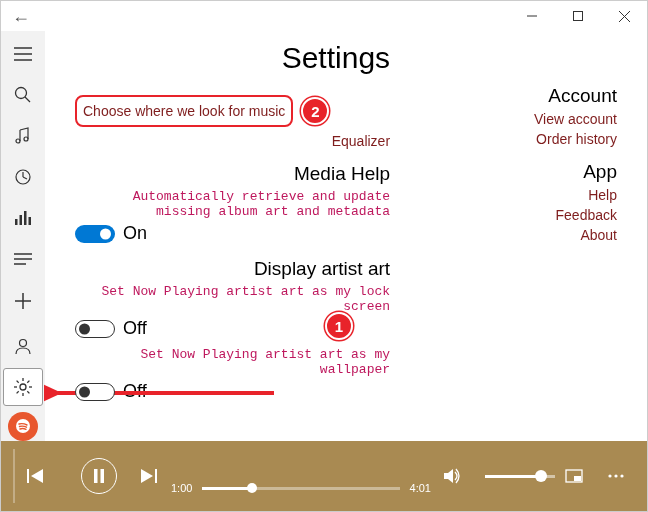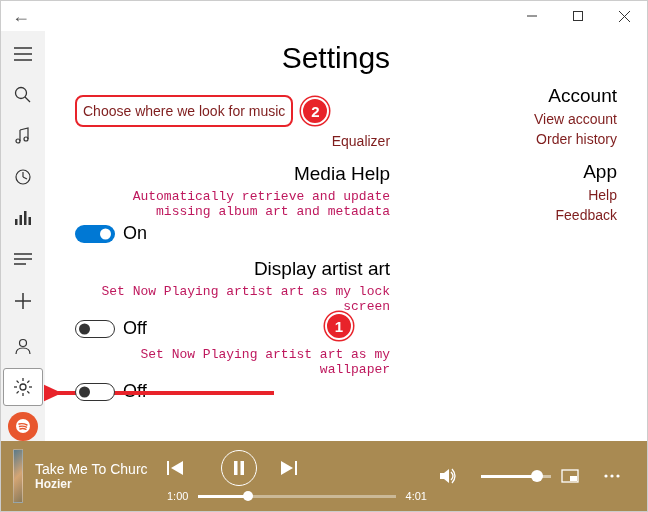--- a/index.html
+++ b/index.html
@@ -31,21 +31,21 @@
   .tlabel { font-size: 18px; }
   .callout-box { border: 2.5px solid #e8232a; border-radius: 8px; padding: 2px 6px; display: inline-block; margin: 2px 0; }
   .badge { display: inline-flex; width: 28px; height: 28px; background: #e8232a; border: 2px solid #fff; box-shadow: 0 0 0 1.5px #e8232a; border-radius: 50%; color: #fff; align-items: center; justify-content: center; font-size: 15px; font-weight: 600; }
   .annot-row { display: flex; align-items: center; gap: 8px; }
   .arrow1 { position: absolute; left: 44px; top: 380px; width: 250px; height: 26px; pointer-events:none; }
   .player { height: 70px; background: #a98a52; color: #fff; display: flex; align-items: center; padding: 0 12px; gap: 12px; position: relative; }
   .album-art { width: 54px; height: 54px; background: linear-gradient(135deg,#5a7a8a,#d4a574,#8a7a5a); border: 1px solid rgba(255,255,255,0.3); }
   .track-info { display: flex; flex-direction: column; justify-content: center; }
   .track-title { font-size: 14px; white-space: nowrap; overflow: hidden; width: 120px; text-overflow: clip; }
   .track-artist { font-size: 12px; opacity: 0.95; font-weight: 600; }
-  .controls { display: flex; flex-direction: column; align-items: flex-start; flex: 1; }
+  .controls { display: flex; flex-direction: row; align-items: flex-end; flex: 1; }
   .ctrl-row { display: flex; align-items: center; gap: 22px; }
   .ctrl-btn { color: #fff; font-size: 18px; width: 32px; text-align:center; }
   .ctrl-btn.play { border: 1.5px solid #fff; border-radius: 50%; width: 36px; height: 36px; display: flex; align-items: center; justify-content: center; }
   .progress-row { display: flex; align-items: center; gap: 10px; font-size: 11px; margin-top: 4px; width: 260px; }
   .progress-bar { flex: 1; height: 3px; background: rgba(255,255,255,0.4); position: relative; }
   .progress-fill { position: absolute; left: 0; top: 0; height: 100%; width: 25%; background: #fff; }
   .progress-knob { position: absolute; left: 25%; top: 50%; width: 10px; height: 10px; background: #fff; border-radius: 50%; transform: translate(-50%,-50%); }
   .right-ctrls { display: flex; align-items: center; gap: 10px; }
   .vol-bar { width: 70px; height: 3px; background: rgba(255,255,255,0.5); position: relative; }
   .vol-fill { position: absolute; left:0; top:0; width: 80%; height:100%; background:#fff; }
@@ -205,30 +205,27 @@
         </div>
       </div>
 
       <div class="col-right">
         <h2 style="margin-top:44px;">Account</h2>
         <span class="link">View account</span>
         <span class="link">Order history</span>
         <h2>App</h2>
         <span class="link">Help</span>
         <span class="link">Feedback</span>
+        <span class="link">About</span>
       </div>
     </div>
   </div>
 
   <div class="player">
     <div class="album-art"></div>
-    <div class="track-info">
-      <div class="track-title">Take Me To Churc</div>
-      <div class="track-artist">Hozier</div>
-    </div>
     <div class="controls">
       <div class="ctrl-row">
         <div class="ctrl-btn">
           <svg width="18" height="16">
               <rect x="0" y="1" width="2" height="14" fill="#fff"></rect>
               <path d="M16 1 L4 8 L16 15 Z" fill="#fff"></path>
             </svg>
         </div>
         <div class="ctrl-btn play">
           <svg width="12" height="14">

